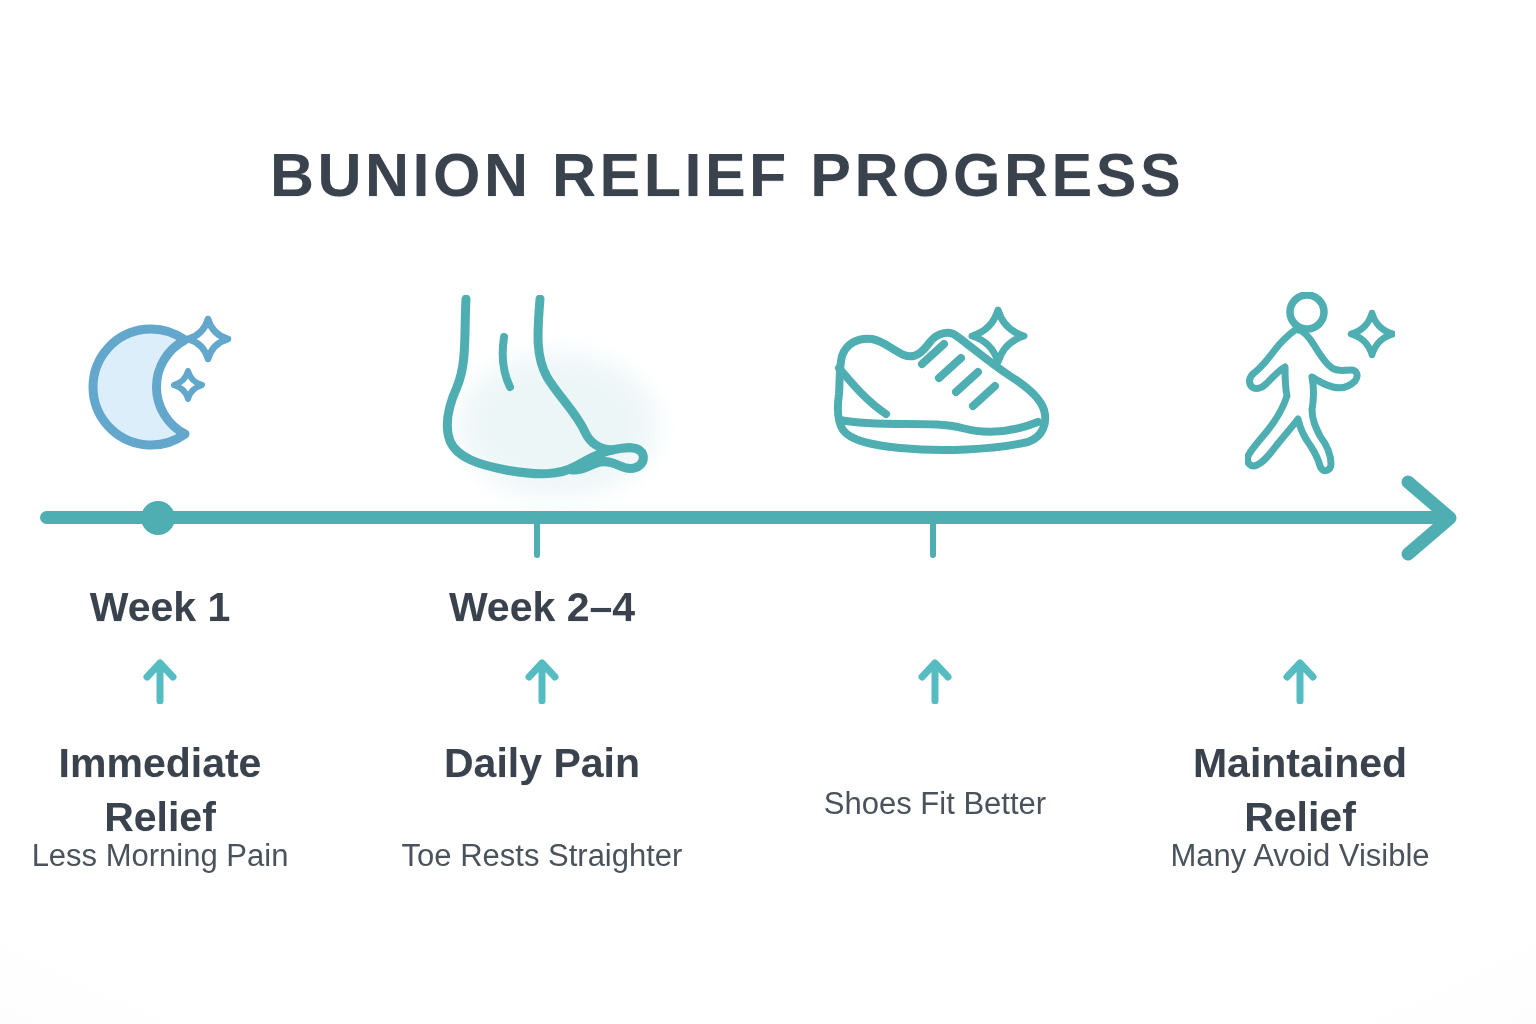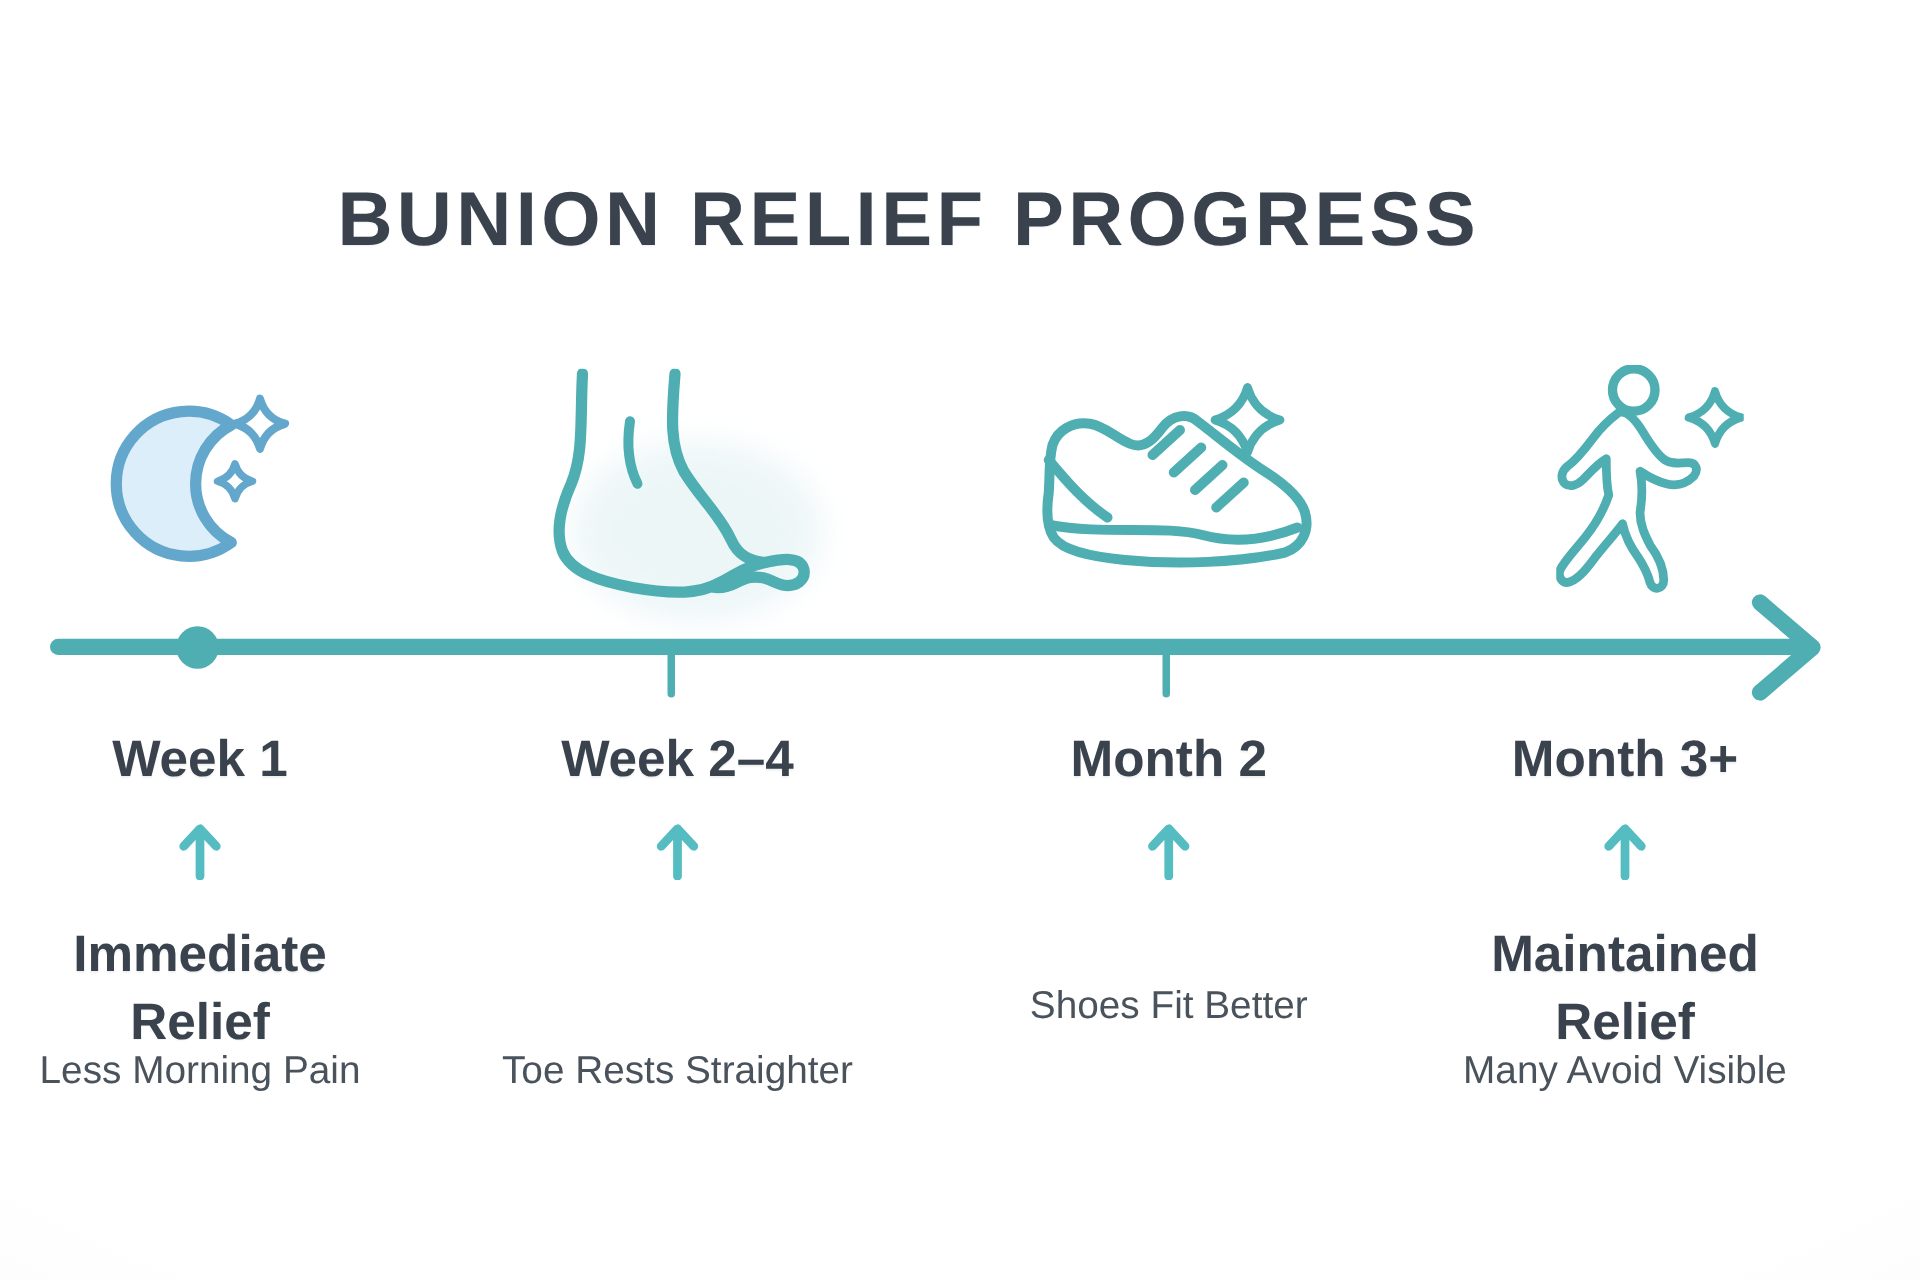--- a/index.html
+++ b/index.html
@@ -109,41 +109,40 @@
   <div class="tl-line"></div>
   <div class="tl-dot"></div>
   <div class="tl-tick t1"></div>
   <div class="tl-tick t2"></div>
   <svg class="tl-arrow" width="66" height="92" viewBox="0 0 66 92">
     <path d="M 10,10 L 52,46 L 10,82" class="teal-stroke" stroke-width="13"></path>
   </svg>
 
   <div class="col-label c1">Week 1</div>
   <div class="col-label c2">Week 2–4</div>
-  <div class="col-label c3">Month 2</div>
-  <div class="col-label c4">Month 3+</div>
 
   <svg class="up-arrow c1" width="40" height="50" viewBox="0 0 40 50">
     <path d="M 20,47 L 20,10 M 7,23 L 20,9 L 33,23" stroke="#55BCC1" stroke-width="7" fill="none" stroke-linecap="round" stroke-linejoin="round"></path>
   </svg>
   <svg class="up-arrow c2" width="40" height="50" viewBox="0 0 40 50">
     <path d="M 20,47 L 20,10 M 7,23 L 20,9 L 33,23" stroke="#55BCC1" stroke-width="7" fill="none" stroke-linecap="round" stroke-linejoin="round"></path>
   </svg>
   <svg class="up-arrow c3" width="40" height="50" viewBox="0 0 40 50">
     <path d="M 20,47 L 20,10 M 7,23 L 20,9 L 33,23" stroke="#55BCC1" stroke-width="7" fill="none" stroke-linecap="round" stroke-linejoin="round"></path>
   </svg>
   <svg class="up-arrow c4" width="40" height="50" viewBox="0 0 40 50">
     <path d="M 20,47 L 20,10 M 7,23 L 20,9 L 33,23" stroke="#55BCC1" stroke-width="7" fill="none" stroke-linecap="round" stroke-linejoin="round"></path>
   </svg>
 
   <div class="benefit c1">
     <div>Immediate</div>
     <div>Relief</div>
   </div>
   <div class="benefit c2">
+    <div>Daily Pain</div>
   </div>
   <div class="benefit c4">
     <div>Maintained</div>
     <div>Relief</div>
   </div>
 
   <div class="detail low c1">Less Morning Pain</div>
   <div class="detail low c2">Toe Rests Straighter</div>
   <div class="detail high c3">Shoes Fit Better</div>
   <div class="detail low c4">Many Avoid Visible</div>

